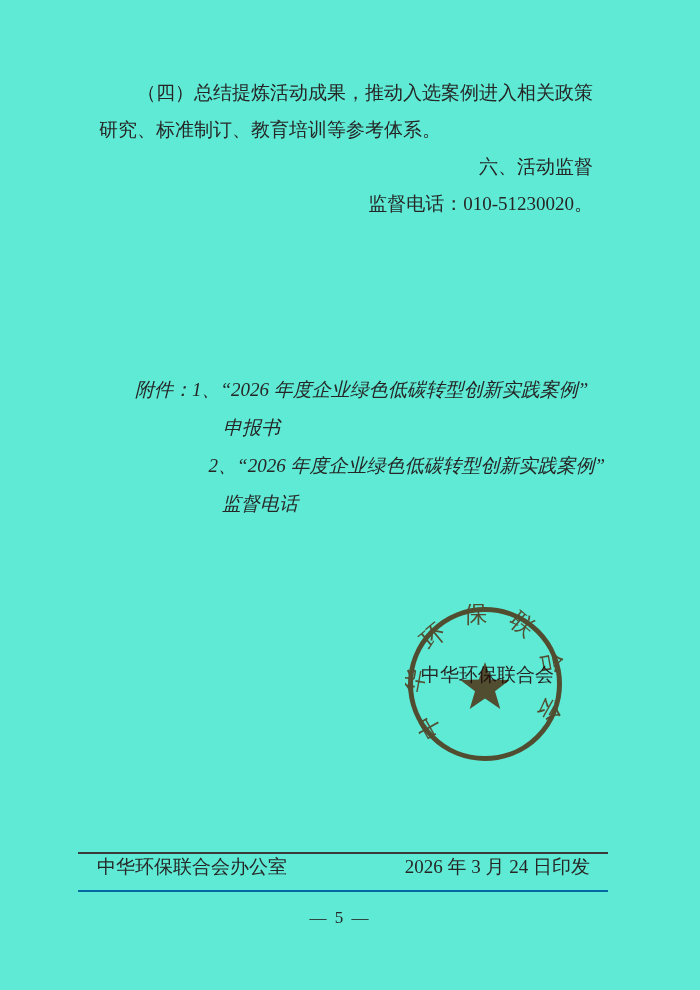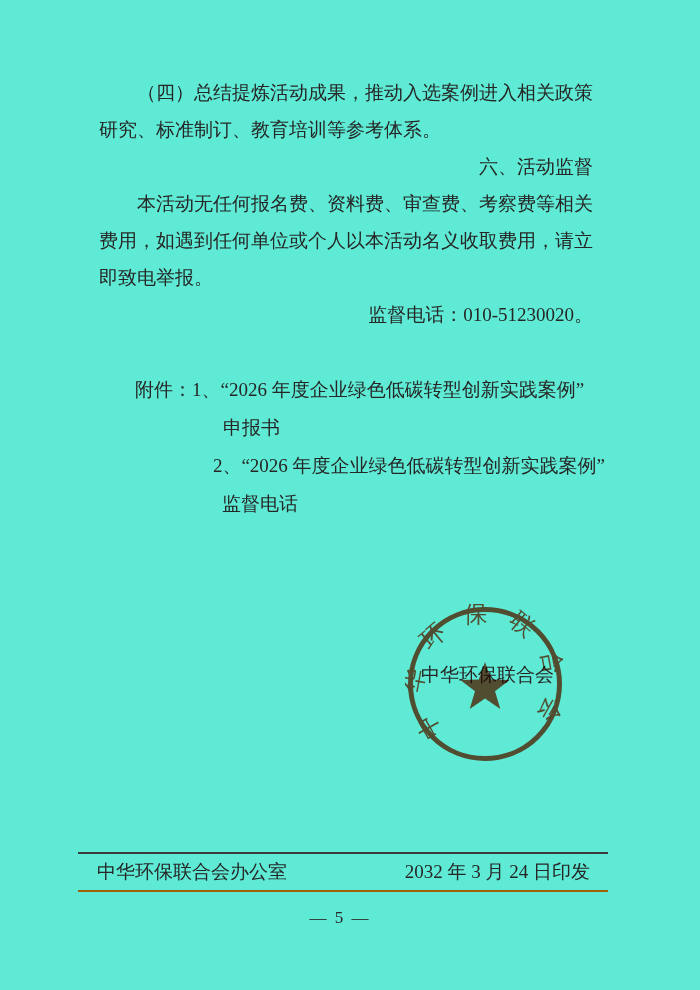--- a/index.html
+++ b/index.html
@@ -21,21 +21,21 @@
     text-justify:inter-character;
   }
   .body-text p{margin:0;text-indent:2em;}
   .body-text p.no-justify{text-align:right;}
   
   .attachments{
     position:absolute;
     left:135px;top:371px;width:470px;
     font-size:19px;line-height:38px;
   }
-  .attachments .att-line{white-space:nowrap;}
+  .attachments .att-line{white-space:nowrap;font-style:italic;}
   .attachments .sub-1{padding-left:88px;}
   .attachments .num-2{padding-left:58px;text-align:right;}
   .attachments .sub-2{padding-left:87px;}
   
   .signature{
     position:absolute;
     left:400px;top:662px;width:175px;
     font-size:19px;line-height:26px;
     text-align:center;white-space:nowrap;
   }
@@ -45,43 +45,42 @@
     left:405px;top:604px;width:160px;height:160px;
     mix-blend-mode:multiply;
     opacity:.93;
   }
   
   .footer{
     position:absolute;
     left:78px;top:852px;width:530px;height:40px;
     box-sizing:border-box;
     border-top:2px solid #3a3a3a;
-    border-bottom:2px solid #a16207;
-    display:flex;justify-content:space-between;align-items:center;
+    border-bottom:2px solid #0369a1;
+    display:flex;justify-content:space-between;
     padding:0 18px 0 19px;
     font-size:19px;
     white-space:nowrap;
   }
   .page-number{
     position:absolute;
     left:0;top:907px;width:680px;
     text-align:center;
     font-size:17px;line-height:22px;
     letter-spacing:2px;
   }
 </style>
 </head>
 <body>
 
 <div class="page">
 
   <div class="body-text">
     <p>（四）总结提炼活动成果，推动入选案例进入相关政策研究、标准制订、教育培训等参考体系。</p>
     <p class="no-justify">六、活动监督</p>
-    <p>本活动无任何报名费、资料费、审查费、考察费等相关费用，如遇到任何单位或个人以本活动名义收取费用，请立即致电举报。</p>
     <p class="no-justify">监督电话：010-51230020。</p>
   </div>
 
   <div class="attachments">
     <div class="att-line"><span>附件：</span><span>1、</span><span>“2026 年度企业绿色低碳转型创新实践案例”</span></div>
     <div class="att-line sub-1">申报书</div>
     <div class="att-line num-2"><span>2、</span><span>“2026 年度企业绿色低碳转型创新实践案例”</span></div>
     <div class="att-line sub-2">监督电话</div>
   </div>
 
@@ -95,18 +94,18 @@
     </defs>
     <circle cx="80" cy="80" r="74.5" fill="none" stroke-width="5" stroke="#d9472b"></circle>
     <polygon points="80,58 86.2,75.5 104.7,76 90,87.2 95.3,105 80,94.5 64.7,105 70,87.2 55.3,76 73.8,75.5" fill="#d9472b"></polygon>
     <text font-size="24" letter-spacing="19" font-family="Liberation Serif, DejaVu Serif, serif" fill="#d9472b">
       <textPath href="#sealArc" startOffset="50%" text-anchor="middle">中华环保联合会</textPath>
     </text>
   </svg>
 
   <div class="footer">
     <span>中华环保联合会办公室</span>
-    <span>2032 年 3 月 24 日印发</span>
+    <span>2026 年 3 月 24 日印发</span>
   </div>
 
   <div class="page-number">— 5 —</div>
 
 </div>
 
 </body></html>

